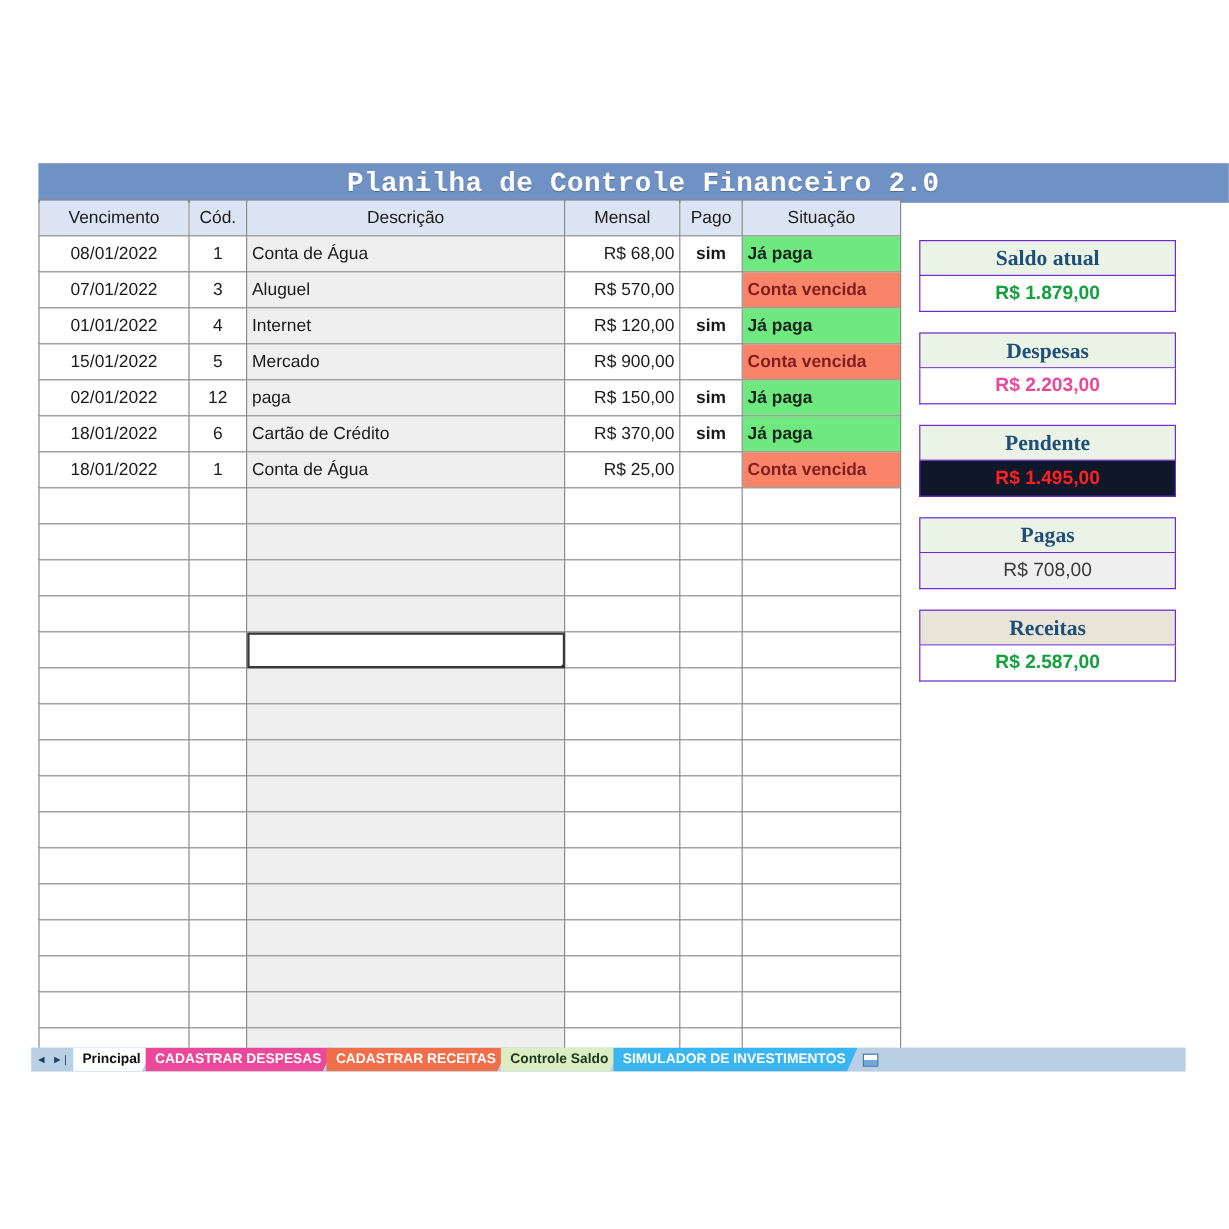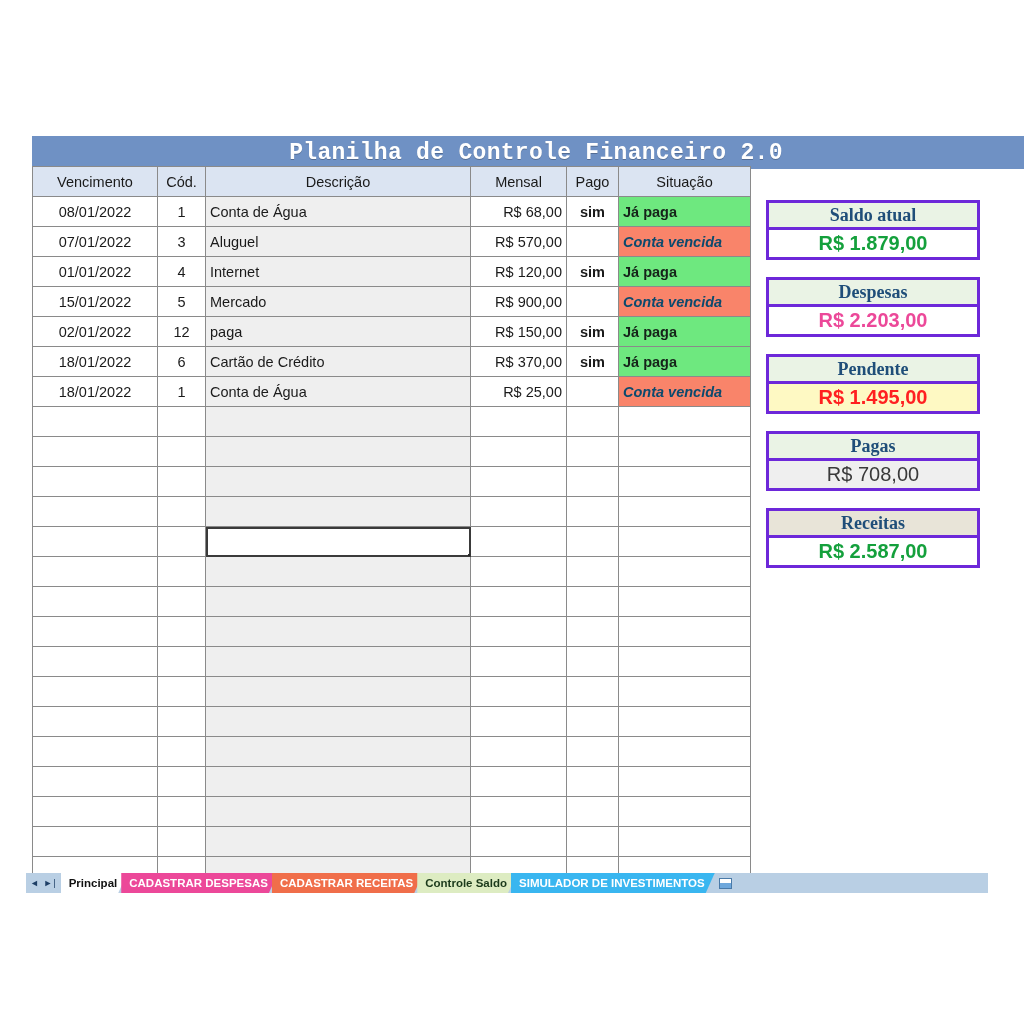--- a/index.html
+++ b/index.html
@@ -68,21 +68,21 @@
   }
 
   td.venc { text-align: center; font-size: 14px; background: #ffffff; }
   td.cod  { text-align: center; font-size: 14px; background: #ffffff; }
   td.desc { text-align: left; font-size: 16px; background: #efefef; padding-left: 7px; }
   td.val  { text-align: right; font-size: 14.5px; background: #ffffff; padding-right: 6px; }
   td.pago { text-align: center; font-size: 12.5px; font-weight: bold; background: #ffffff; }
   td.sit  { text-align: left; font-size: 12.5px; font-weight: bold; }
 
   td.sit.paid    { background: #6ee87f; color: #16231a; }
-  td.sit.overdue { background: #f9846a; color: #0c4a6e; font-style: italic; }
+  td.sit.overdue { background: #f9846a; color: #7f1d1d; }
   td.sit.blank   { background: #ffffff; }
 
   
   td.selected {
     outline: 2px solid #3a3a3a;
     outline-offset: -2px;
     background: #ffffff;
     position: relative;
   }
   td.selected::after {
@@ -95,42 +95,42 @@
 
   
   .cards {
     position: absolute;
     left: 766px; top: 200px;
     width: 214px;
   }
   .card { margin-bottom: 17px; }
   .card .head,
   .card .value {
-    border: 3px solid #6d28d9;
+    border: 1px solid #6d28d9;
     height: 30px;
     display: flex; align-items: center; justify-content: center;
     font-size: 17px;
   }
   .card .head {
     font-weight: bold;
     color: #1f4e79;
     font-family: "Liberation Serif", serif;
     font-size: 18px;
   }
   .card .value {
     border-top: none;
     font-weight: bold;
-    font-size: 20px;
+    font-size: 16px;
   }
   .card.saldo   .head  { background: #eaf3e5; }
   .card.saldo   .value { background: #ffffff; color: #14a03c; }
   .card.despesas .head  { background: #eaf3e5; }
   .card.despesas .value { background: #ffffff; color: #ec4899; }
   .card.pendente .head  { background: #eaf3e5; }
-  .card.pendente .value { background: #fef9c3; color: #ff2020; }
+  .card.pendente .value { background: #0f172a; color: #ff2020; }
   .card.pagas    .head  { background: #eaf3e5; }
   .card.pagas    .value { background: #efefef; color: #3a3a3a; font-weight: normal; }
   .card.receitas .head  { background: #e8e4d8; }
   .card.receitas .value { background: #ffffff; color: #14a03c; }
 
   
   .tabbar {
     position: absolute;
     left: 26px; top: 873px;
     width: 962px; height: 20px;

